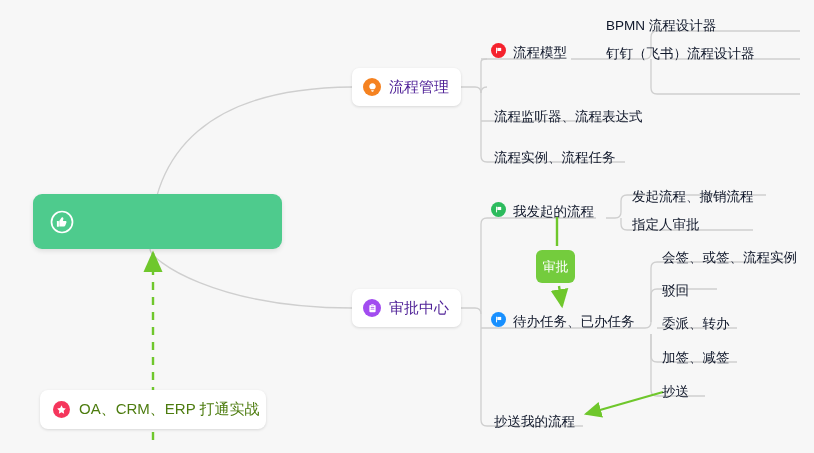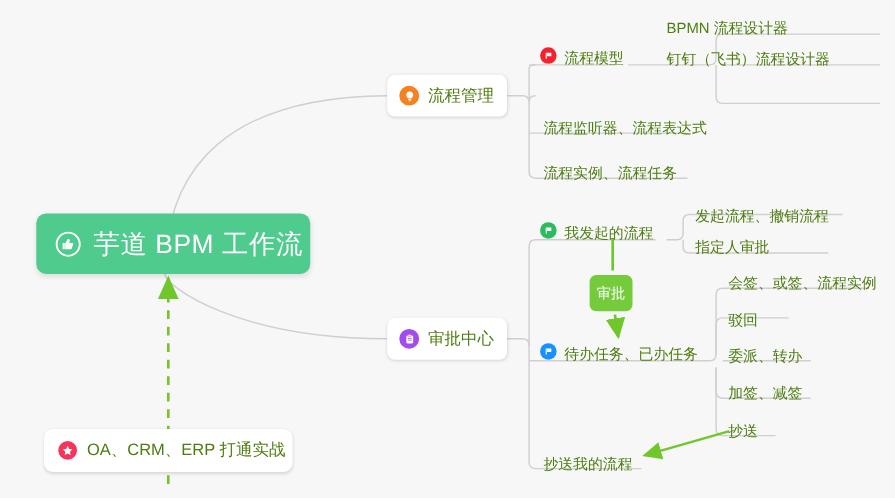--- a/index.html
+++ b/index.html
@@ -31,31 +31,31 @@
     left:33px;top:194px;width:249px;height:55px;
     background:#4ecb8d;border-radius:9px;
     box-shadow:0 2px 5px rgba(0,0,0,.10);
     padding:0 17px;gap:11px;
   }
   #root-node .lbl{color:#ffffff;font-size:24px;letter-spacing:.5px;}
 
   
   #branch-flow{left:352px;top:68px;width:109px;height:38px;padding:0 11px;gap:8px;}
   #branch-appr{left:352px;top:289px;width:109px;height:38px;padding:0 11px;gap:8px;}
-  .branch .lbl{font-size:15px;color:#4d7c0f;}
+  .branch .lbl{font-size:15px;color:#4c1d95;}
 
   
   #card-oa{left:40px;top:390px;width:226px;height:39px;padding:0 13px;gap:9px;border-radius:8px;}
   #card-oa .lbl{font-size:15px;color:#4d7c0f;}
 
   
   .leaf{
     position:absolute;
     font-size:13.5px;
-    color:#4d7c0f;
+    color:#0f172a;
     white-space:nowrap;
     line-height:1;
     box-sizing:border-box;
     padding:0 6px 5px 6px;
   }
   .leaf.flagged{padding-left:25px;}
   .leaf .flag{
     position:absolute;left:3px;top:-3px;
     width:15px;height:15px;border-radius:50%;
     display:flex;align-items:center;justify-content:center;
@@ -137,21 +137,20 @@
   <div class="card" id="root-node">
     <span class="ico">
       <svg width="24" height="24" viewBox="0 0 24 24">
         <circle cx="12" cy="12" r="10.5" fill="none" stroke="#ffffff" stroke-width="1.7"></circle>
         <path d="M9.3 11.1 L9.3 16.6 L13.9 16.6 C14.6 16.6 15.1 16.2 15.3 15.6 L16.5 12.2
                  C16.7 11.5 16.2 10.9 15.5 10.9 L13.0 10.9 L13.4 8.6 C13.5 7.9 13.0 7.3 12.3 7.3
                  C11.9 7.3 11.6 7.5 11.4 7.8 L9.3 11.1 Z" fill="#ffffff"></path>
         <rect x="6.9" y="11.0" width="2.0" height="5.7" rx="0.5" fill="#ffffff"></rect>
       </svg>
     </span>
-    <span class="lbl">芋道 BPM 工作流</span>
   </div>
 
   <div class="card branch" id="branch-flow">
     <span class="ico">
       <span class="dot" style="background:#f58220;">
         <svg width="11" height="11" viewBox="0 0 12 12">
           <path d="M6 1.4 C3.9 1.4 2.5 3.0 2.5 4.8 C2.5 6.3 3.6 7.1 4.1 8.0
                    L7.9 8.0 C8.4 7.1 9.5 6.3 9.5 4.8 C9.5 3.0 8.1 1.4 6 1.4 Z" fill="#ffffff"></path>
           <rect x="4.4" y="8.6" width="3.2" height="1.0" rx="0.5" fill="#ffffff"></rect>
           <rect x="4.9" y="10.0" width="2.2" height="0.9" rx="0.45" fill="#ffffff"></rect>

